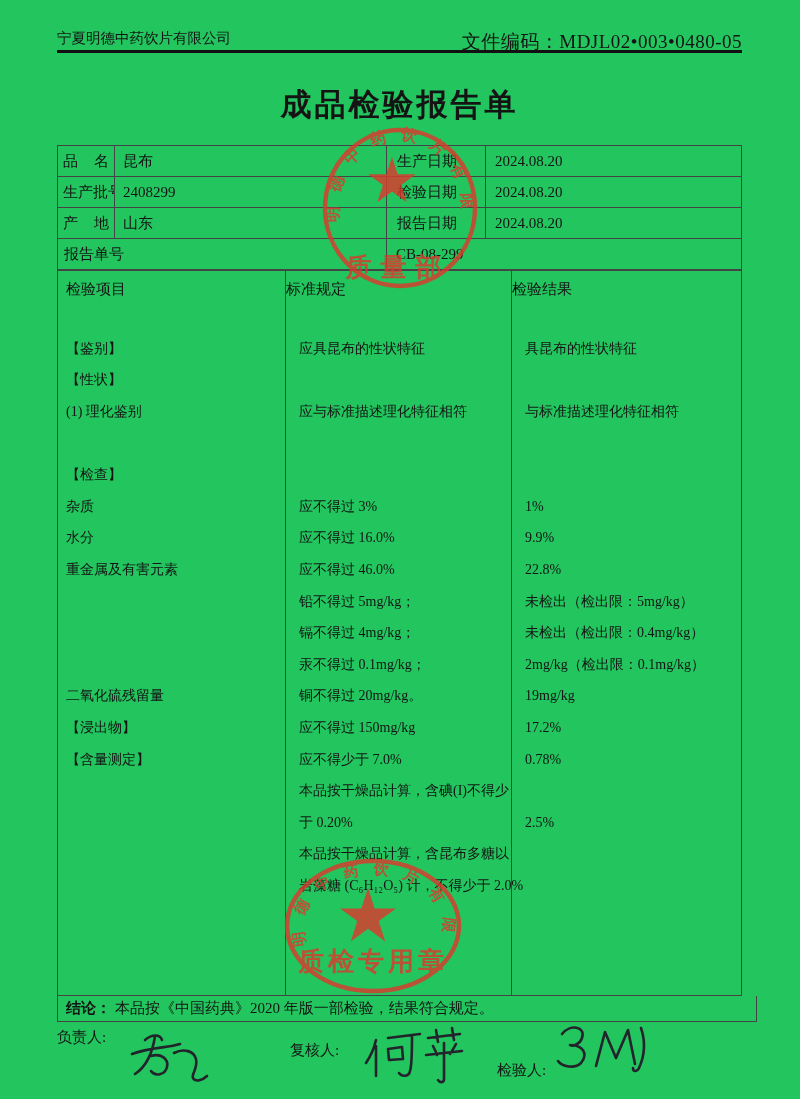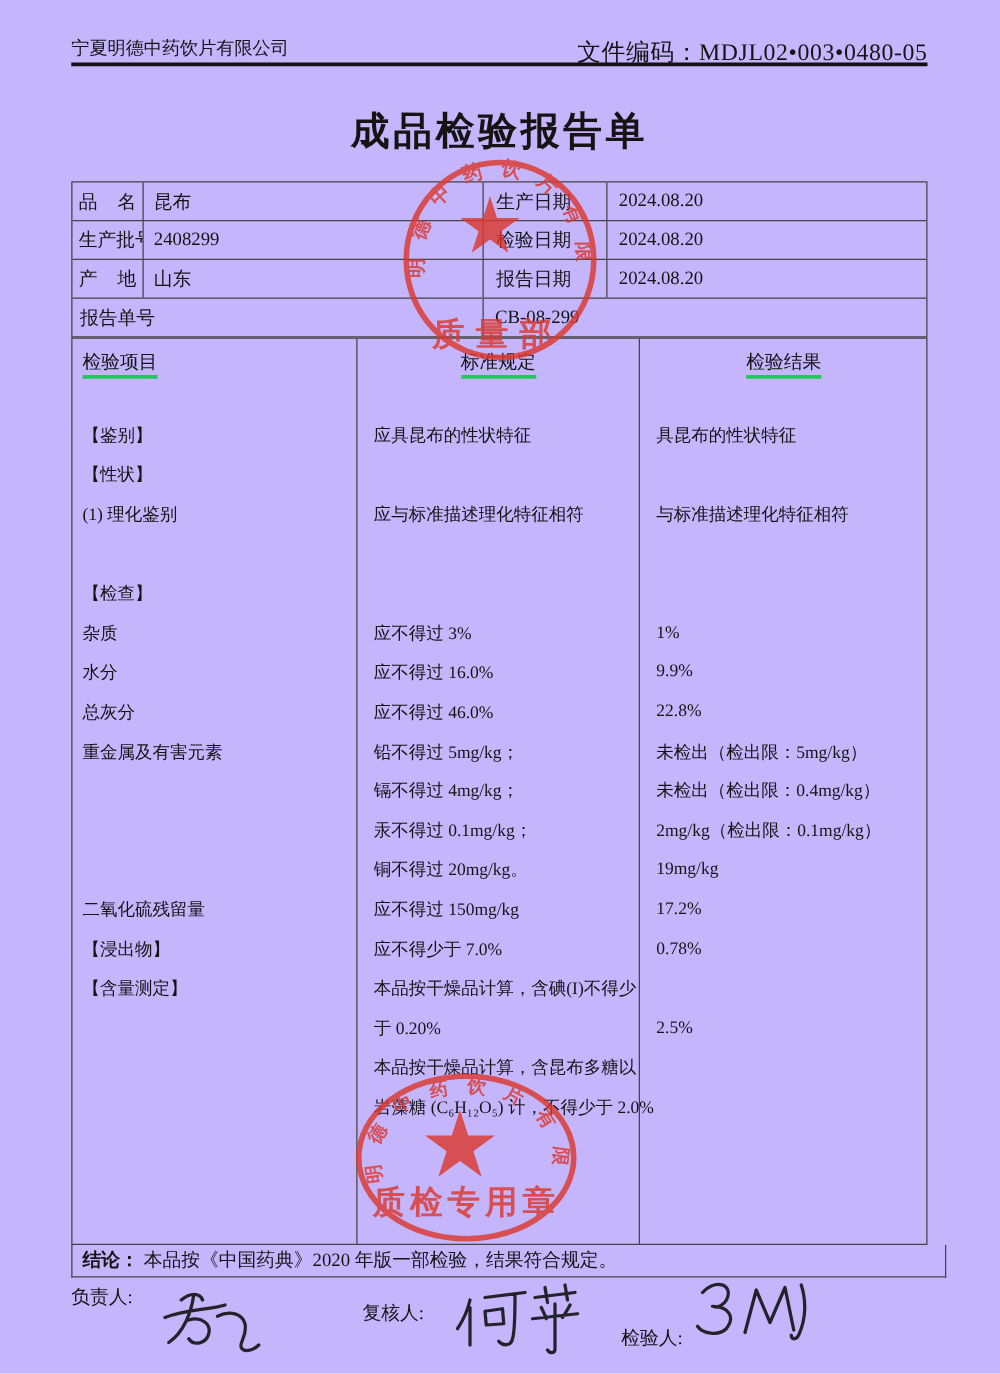--- a/index.html
+++ b/index.html
@@ -1,16 +1,16 @@
 <!DOCTYPE html>
 <html style="--stamp: #DC392D;"><head>
 <meta charset="utf-8">
 <style>
   html,body{margin:0;padding:0;background:#fff;}
-  .page{position:relative;width:800px;height:1099px;background:#c4b5fd;overflow:hidden;
+  .page{position:relative;width:800px;height:1099px;background:#22c55e;overflow:hidden;
         font-family:"Liberation Serif","DejaVu Serif",serif;color:#141414;}
   .abs{position:absolute;}
   
   .hdr-company{left:57px;top:29px;font-size:14.5px;}
   .hdr-code{right:58px;top:29px;font-size:19px;letter-spacing:.5px;}
   .hdr-rule{left:57px;top:50px;width:685px;height:3px;background:#111;}
   
   .title{left:57px;top:84px;width:685px;text-align:center;font-size:31px;font-weight:bold;letter-spacing:3px;}
   
   .info{left:57px;top:145px;width:685px;height:125px;border:1px solid #444;box-sizing:border-box;font-size:15px;}
@@ -25,21 +25,21 @@
   .ic.val{padding-left:8px;}
   .ic.lab2{padding-left:10px;}
   .ic.val2{padding-left:9px;}
   
   .maintbl{left:57px;top:270px;width:685px;height:726px;border:1px solid #444;box-sizing:border-box;font-size:14px;}
   .vline{position:absolute;top:0;bottom:0;width:1px;background:#444;}
   .col{position:absolute;top:0;bottom:0;}
   .thead{height:62px;box-sizing:border-box;padding-top:9px;font-size:15px;}
   .thead .ul{display:inline-block;border-bottom:3px solid #22c55e;padding-bottom:1px;}
   .col.c1 .thead{padding-left:8px;text-align:left;}
-  .col.c2 .thead,.col.c3 .thead{text-align:center;}
+  .col.c2 .thead,.col.c3 .thead{text-align:left;}
   .tline{height:31.6px;display:flex;align-items:center;white-space:nowrap;}
   .col.c1 .tline{padding-left:8px;}
   .col.c2 .tline{padding-left:13px;}
   .col.c3 .tline{padding-left:13px;}
   
   .conclusion{left:57px;top:996px;width:700px;height:26px;border:1px solid #444;border-top:none;
               box-sizing:border-box;display:flex;align-items:center;padding-left:8px;font-size:15px;}
   .conclusion .b{font-weight:bold;margin-right:4px;}
   
   .sigline{top:1028px;font-size:15px;}
@@ -97,21 +97,20 @@
     <div class="col c1" style="left:0;width:227px;">
       <div class="thead"><span class="ul">检验项目</span></div>
       <div id="col-item">
           <div class="tline">【鉴别】</div>
           <div class="tline">【性状】</div>
           <div class="tline">(1) 理化鉴别</div>
           <div class="tline"></div>
           <div class="tline">【检查】</div>
           <div class="tline">杂质</div>
           <div class="tline">水分</div>
-          <div class="tline">总灰分</div>
           <div class="tline">重金属及有害元素</div>
           <div class="tline"></div>
           <div class="tline"></div>
           <div class="tline"></div>
           <div class="tline">二氧化硫残留量</div>
           <div class="tline">【浸出物】</div>
           <div class="tline">【含量测定】</div>
           <div class="tline"></div>
           <div class="tline"></div>
           <div class="tline"></div>

